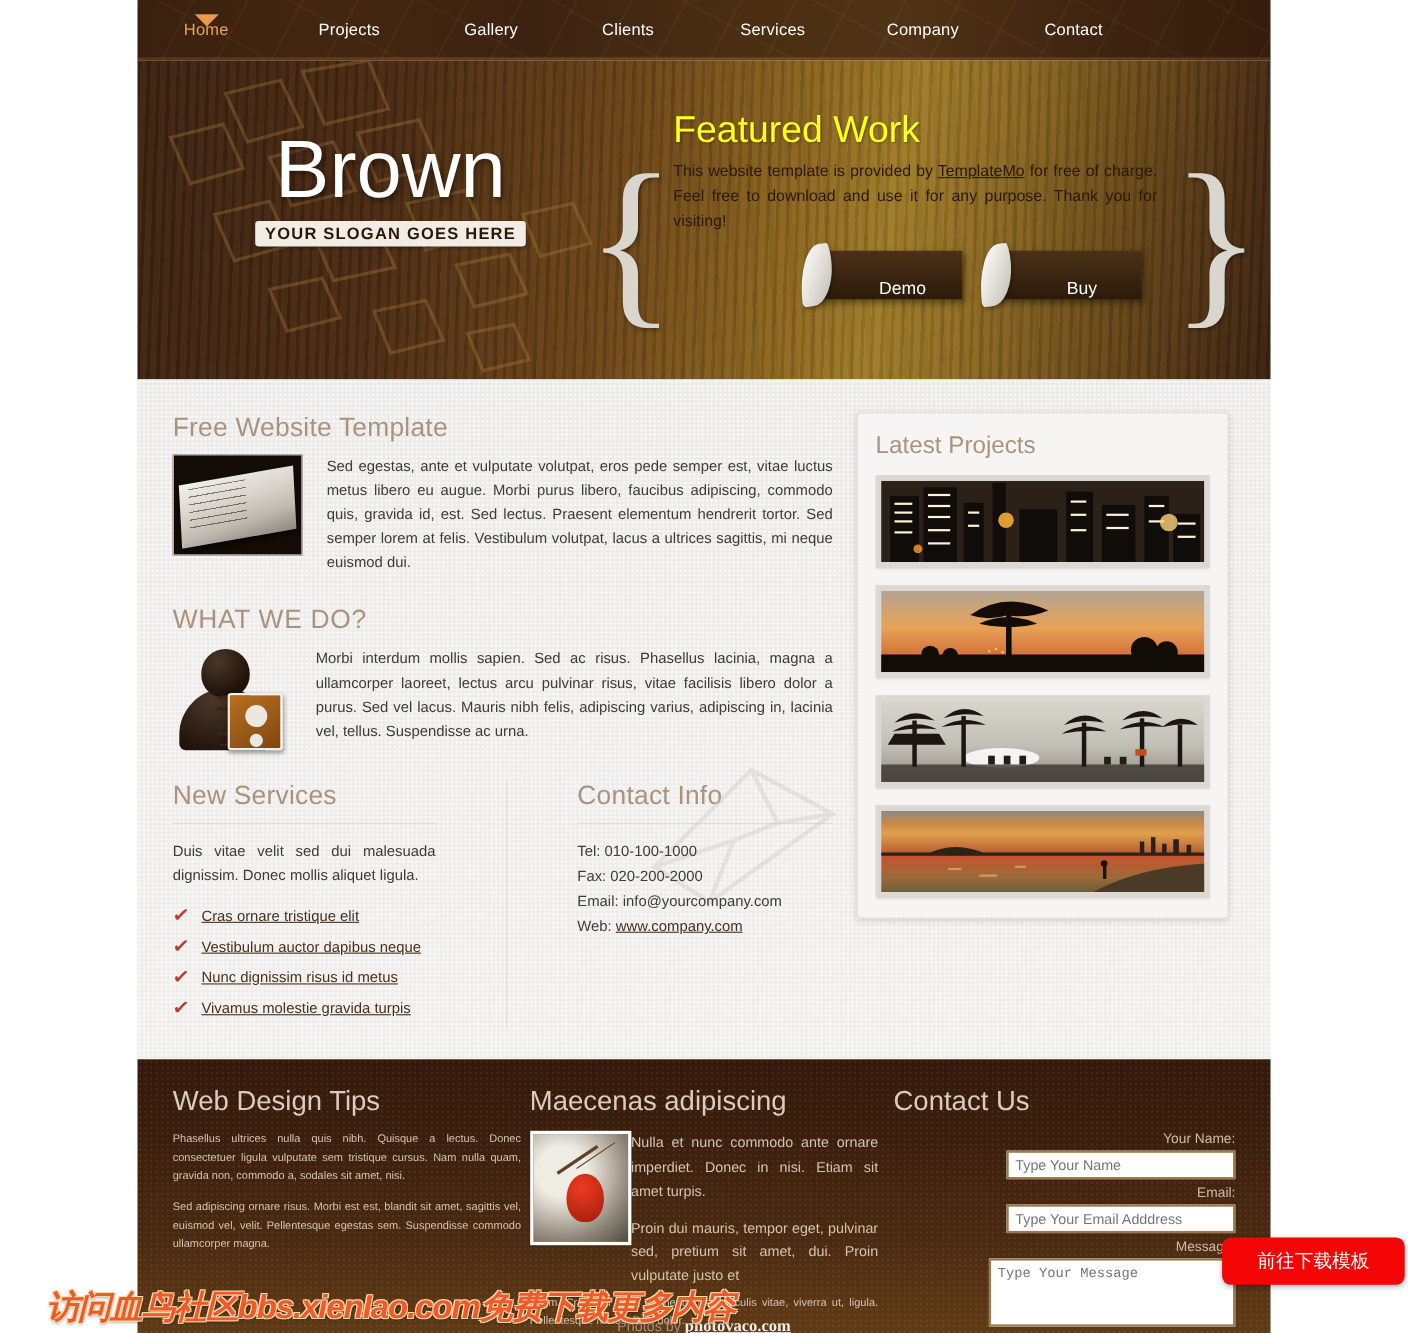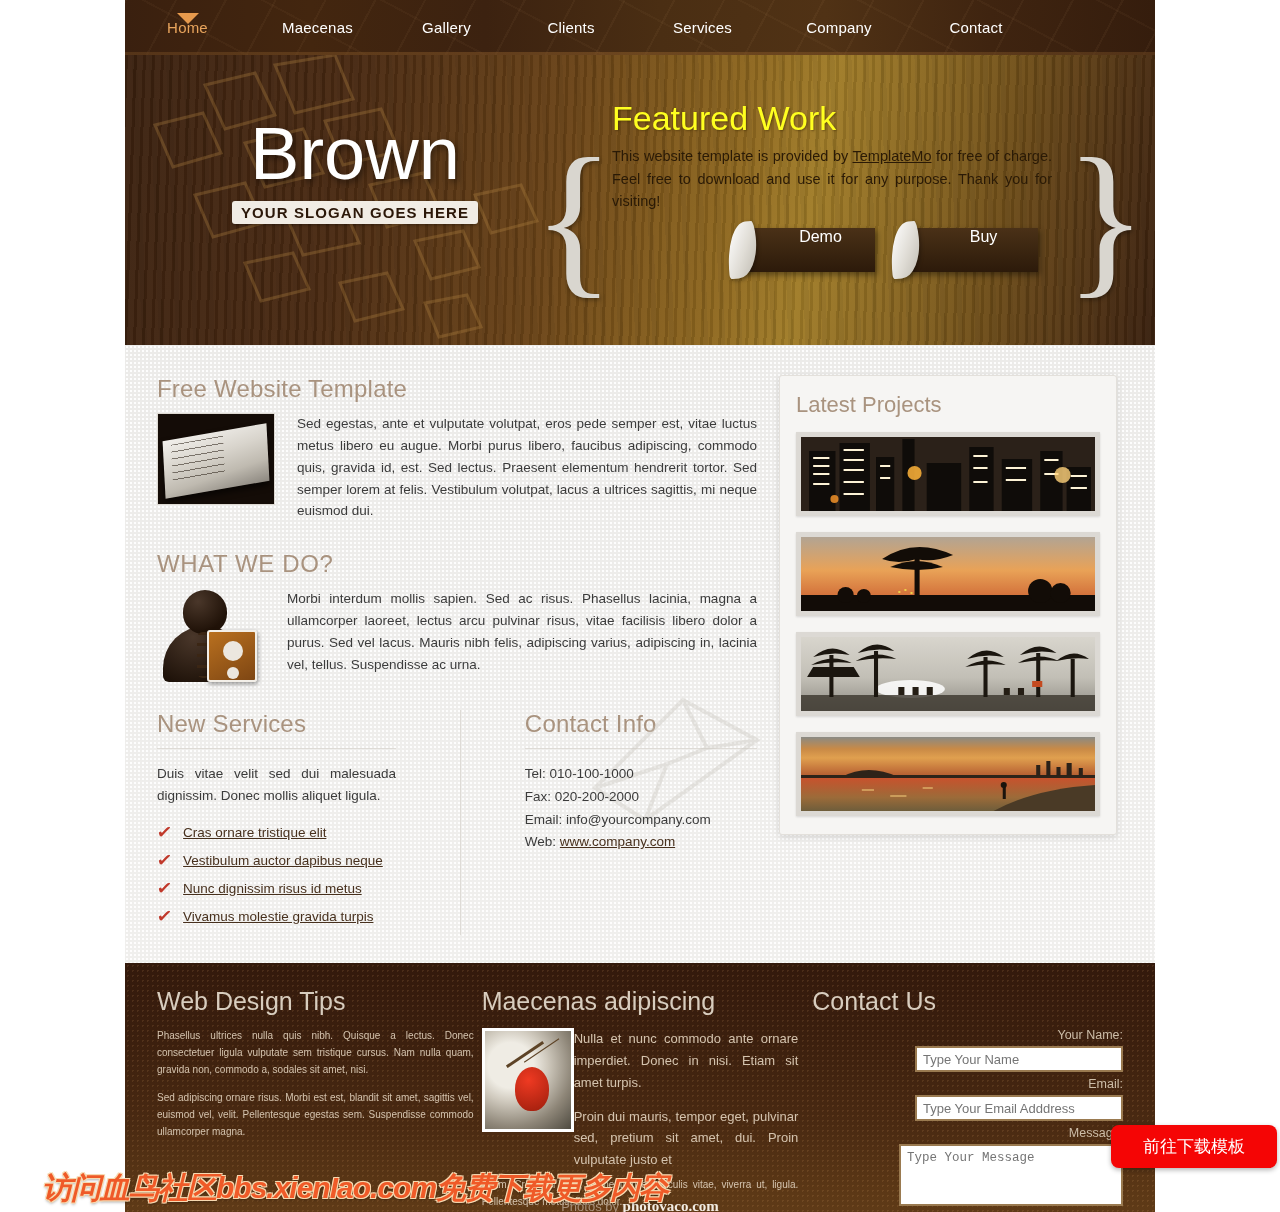--- a/index.html
+++ b/index.html
@@ -86,21 +86,21 @@
   .banner-right{ position:absolute; left:487px; top:45px; width:440px; z-index:4; }
   .feat-title{ font-size:34px; color:#ffff20; line-height:1.1; margin-bottom:8px; text-shadow:1px 1px 2px rgba(60,40,0,.5); }
   .feat-text{ font-size:14.5px; color:#2a1a06; line-height:1.55; text-align:justify; }
   .feat-text a{ color:#2a1a06; text-decoration:underline; }
 
   .banner-buttons{ position:absolute; left:615px; top:173px; display:flex; gap:28px; z-index:5; }
   .btn-lg{
     position:relative; width:135px; height:44px;
     background: linear-gradient(to bottom,#4a3117,#2c1a0a);
     box-shadow: 2px 3px 6px rgba(0,0,0,.4);
-    display:flex; align-items:flex-start; justify-content:center;
+    display:flex; align-items:flex-end; justify-content:center;
     color:#fff; font-size:16px; text-decoration:none; padding-left:26px;
   }
   .leaf{
     position:absolute; left:-13px; top:-6px; width:30px; height:56px;
     background:linear-gradient(115deg,#ffffff 10%,#e0ddd6 55%,#b9b5ab 100%);
     border-radius: 70% 10% 70% 10% / 92% 30% 70% 8%;
     transform: rotate(-6deg);
     box-shadow:1px 2px 4px rgba(0,0,0,.35);
   }
 
@@ -270,21 +270,21 @@
 <div class="page">
   <div class="container">
 
     <div class="navbar">
       <ul class="nav-list">
         <li class="nav-item home" style="width:125px">
           <span class="nav-pointer"></span>
           <a class="nav-link" href="#">Home</a>
         </li>
         <li class="nav-item" style="width:135px">
-          <a class="nav-link" href="#">Maecenas</a>
+          <a class="nav-link" href="#">Projects</a>
         </li>
         <li class="nav-item" style="width:123px">
           <a class="nav-link" href="#">Gallery</a>
         </li>
         <li class="nav-item" style="width:126px">
           <a class="nav-link" href="#">Clients</a>
         </li>
         <li class="nav-item" style="width:137px">
           <a class="nav-link" href="#">Services</a>
         </li>

